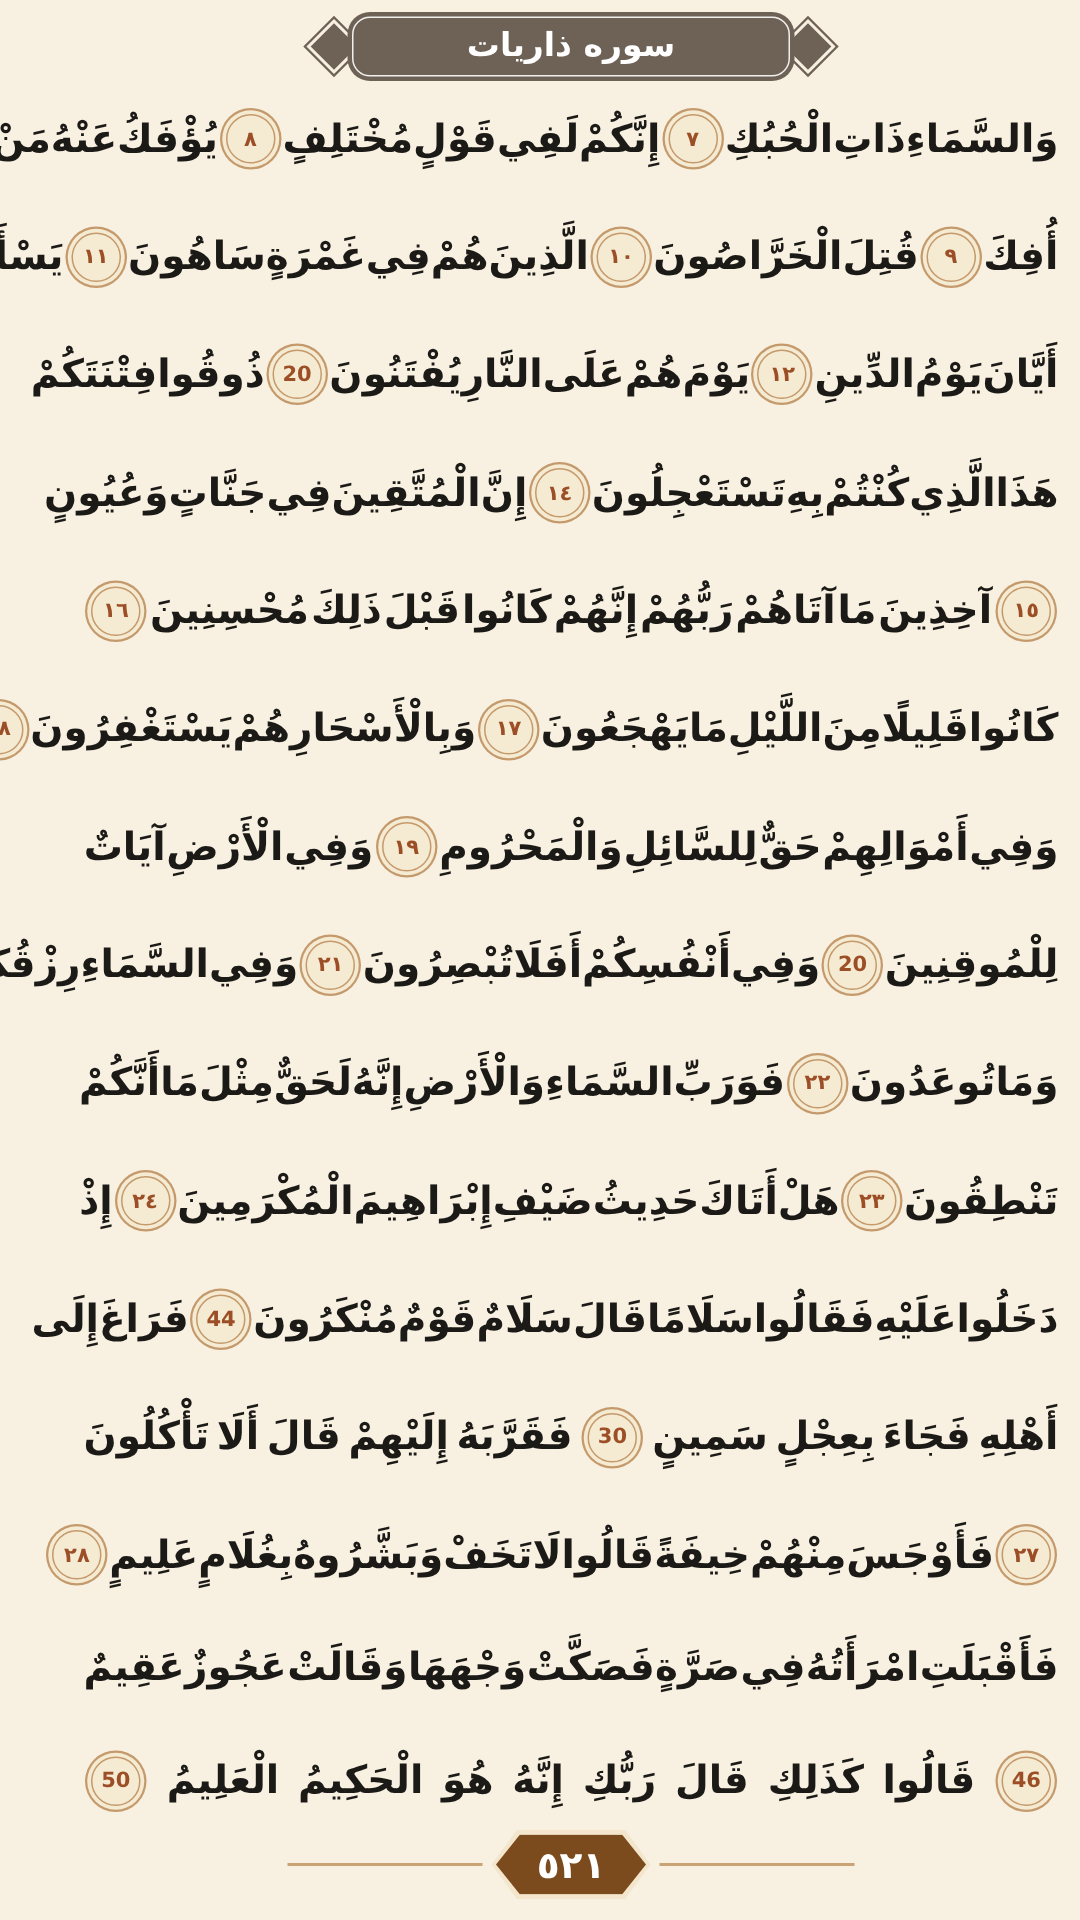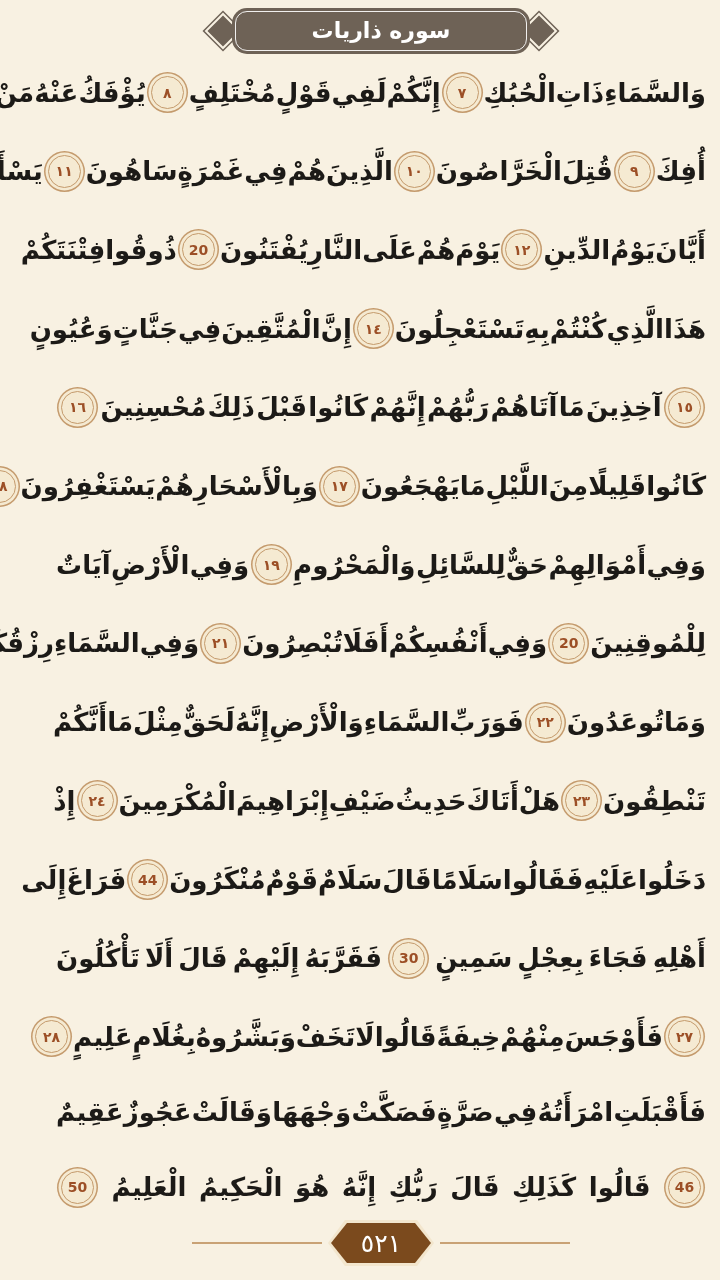--- a/index.html
+++ b/index.html
@@ -90,21 +90,21 @@
     clip-path:polygon(16% 0,84% 0,100% 50%,84% 100%,16% 100%,0 50%);
     filter:drop-shadow(0 0 1px #8a5a2b);
     display:flex;align-items:center;justify-content:center;
   }
   .page-badge-inner{
     position:absolute;inset:3px;
     background:var(--footer-badge);
     clip-path:polygon(16% 0,84% 0,100% 50%,84% 100%,16% 100%,0 50%);
     display:flex;align-items:center;justify-content:center;
   }
-  .page-number{color:#ffffff;font-size:25px;font-weight:normal;line-height:1;}
+  .page-number{color:#ffffff;font-size:25px;font-weight:bold;line-height:1;}
 </style>
 </head>
 <body>
 
 <div class="page">
 
   <div class="header">
     <div class="banner">
       <div class="tip left"></div>
       <div class="tip right"></div>

